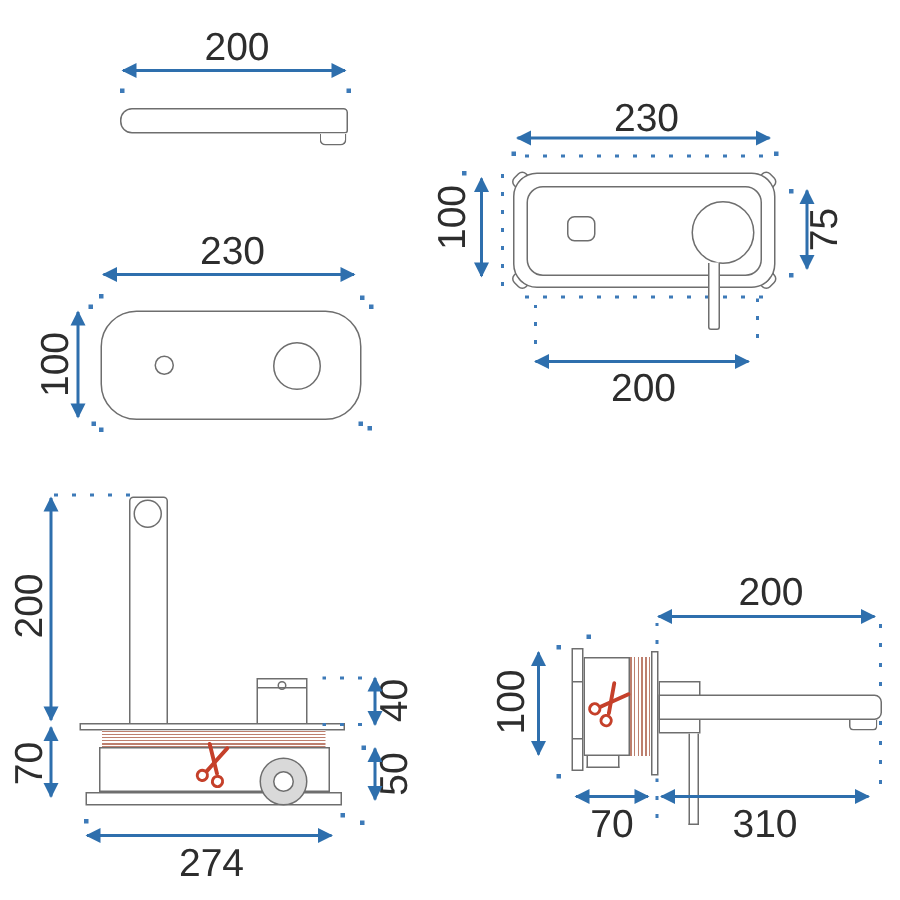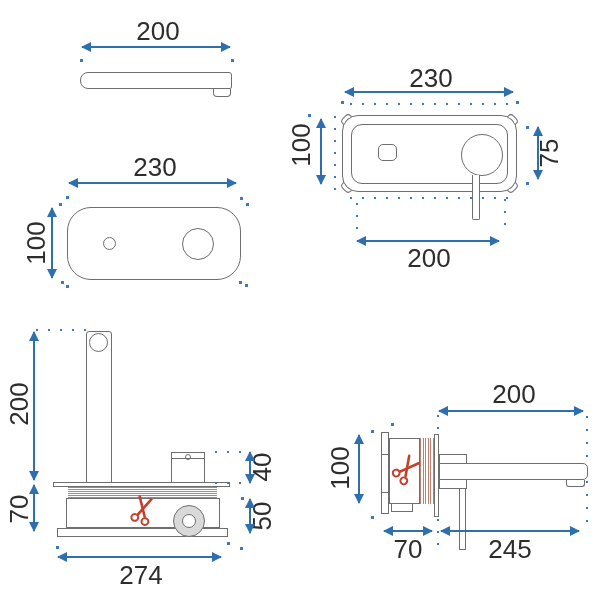--- a/index.html
+++ b/index.html
@@ -187,16 +187,16 @@
         <line x1="7.5" y1="3" x2="17" y2="21" stroke="#c5402a" stroke-width="2.6" stroke-linecap="round"></line>
         <line x1="19.5" y1="3" x2="10" y2="21" stroke="#c5402a" stroke-width="2.6" stroke-linecap="round"></line>
         <circle cx="7.8" cy="24.5" r="3.4" fill="none" stroke="#c5402a" stroke-width="2"></circle>
         <circle cx="18.6" cy="26" r="3.4" fill="none" stroke="#c5402a" stroke-width="2"></circle>
       </svg>
     </span>
 
     <div class="ha" style="left:384px;top:530px;width:48px"></div>
     <span class="dim" style="left:408px;top:549px">70</span>
     <div class="ha" style="left:441px;top:530px;width:138px"></div>
-    <span class="dim" style="left:510px;top:549px">245</span>
+    <span class="dim" style="left:510px;top:549px">310</span>
   </div>
 
 </div>
 
 </body></html>

